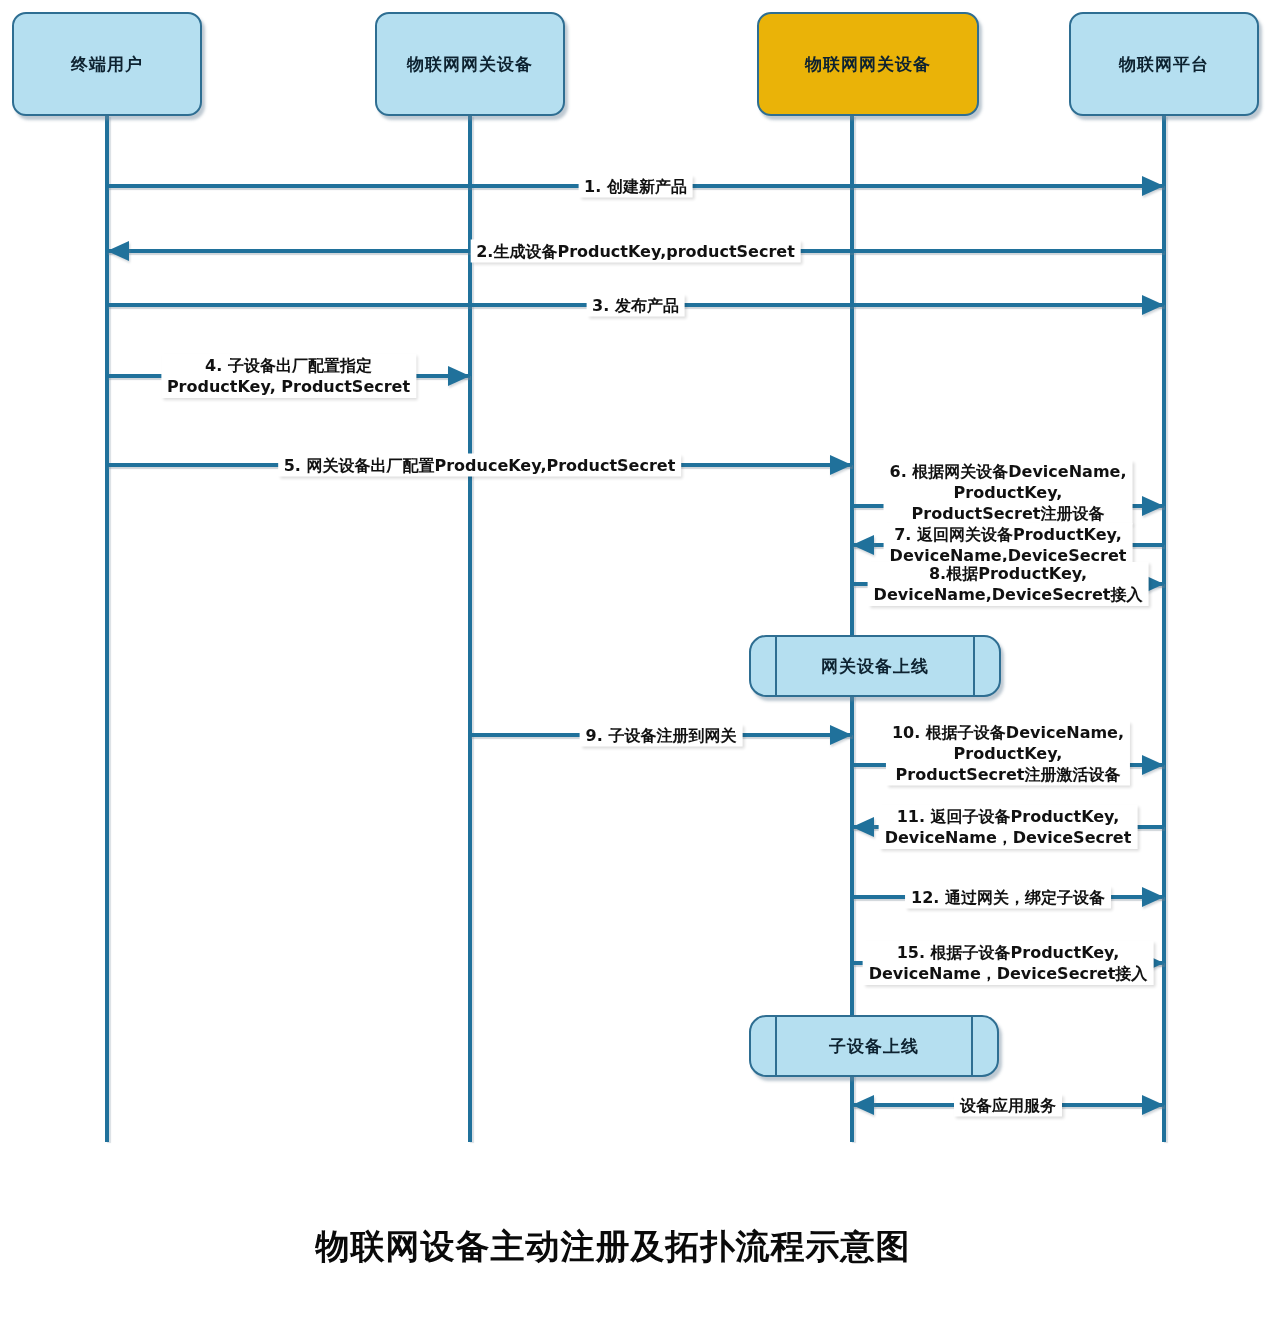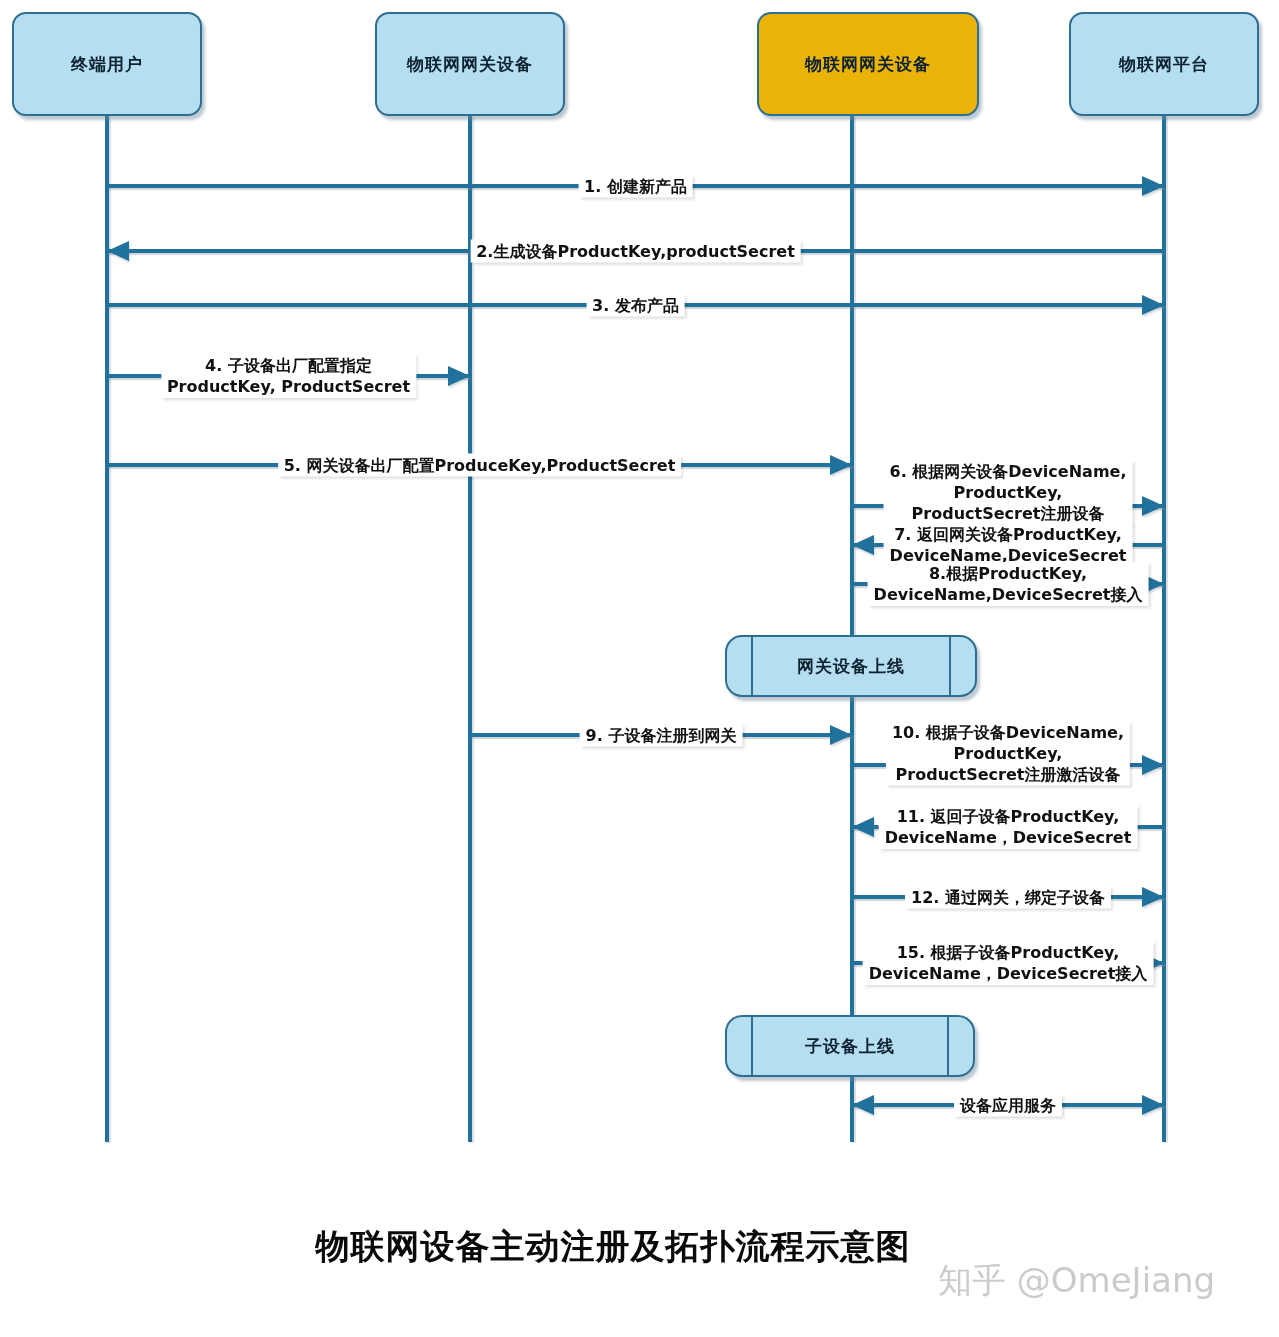--- a/index.html
+++ b/index.html
@@ -31,38 +31,37 @@
   .msg-label {
     position:absolute; transform:translate(-50%,-50%);
     background:#ffffff; color:#111111; font-weight:bold; font-size:16px;
     line-height:21px; text-align:center; white-space:nowrap; padding:1px 6px;
     box-shadow:2px 2px 3px rgba(0,0,0,.14);
   }
   .state-box {
     position:absolute; box-sizing:border-box; overflow:hidden;
     border:2px solid #2e6e92; border-radius:17px; background:#b5dff0;
     box-shadow:3px 4px 3px rgba(110,135,155,.45);
-    display:flex; align-items:center; justify-content:center;
+    display:flex; align-items:center; justify-content:center;margin-left:24px;
   }
   .state-bar { position:absolute; top:0; bottom:0; width:2px; background:#2e6e92; }
   .diagram-title {
     position:absolute; transform:translate(-50%,-50%);
     font-weight:bold; font-size:34px; color:#0a0a0a; letter-spacing:1px; white-space:nowrap;
   }
   .watermark {
     position:absolute; font-size:34px; color:#c9cbcd; white-space:nowrap;
     text-shadow:1px 1px 0 #ffffff;
   }
 </style>
 </head>
 <body>
 
 <div id="canvas">
   <div class="diagram-title" style="left: 613px; top: 1247px; color: rgb(10, 10, 10);">物联网设备主动注册及拓扑流程示意图</div>
-  <div class="watermark" style="left: 938px; top: 1258px; color: rgb(201, 203, 205);">知乎 @OmeJiang</div>
 <div class="lifeline" style="left: 105px; top: 116px; height: 1026px; background: rgb(32, 113, 155);"></div>
     <div class="lifeline" style="left: 468px; top: 116px; height: 1026px; background: rgb(32, 113, 155);"></div>
     <div class="lifeline" style="left: 850px; top: 116px; height: 1026px; background: rgb(32, 113, 155);"></div>
     <div class="lifeline" style="left: 1162px; top: 116px; height: 1026px; background: rgb(32, 113, 155);"></div>
     <div class="actor-box" style="left: 12px; top: 12px; width: 190px; height: 104px; background: rgb(181, 223, 240); border-color: rgb(46, 110, 146);">
       <div class="actor-label">终端用户</div>
     </div>
     <div class="actor-box" style="left: 375px; top: 12px; width: 190px; height: 104px; background: rgb(181, 223, 240); border-color: rgb(46, 110, 146);">
       <div class="actor-label">物联网网关设备</div>
     </div>

